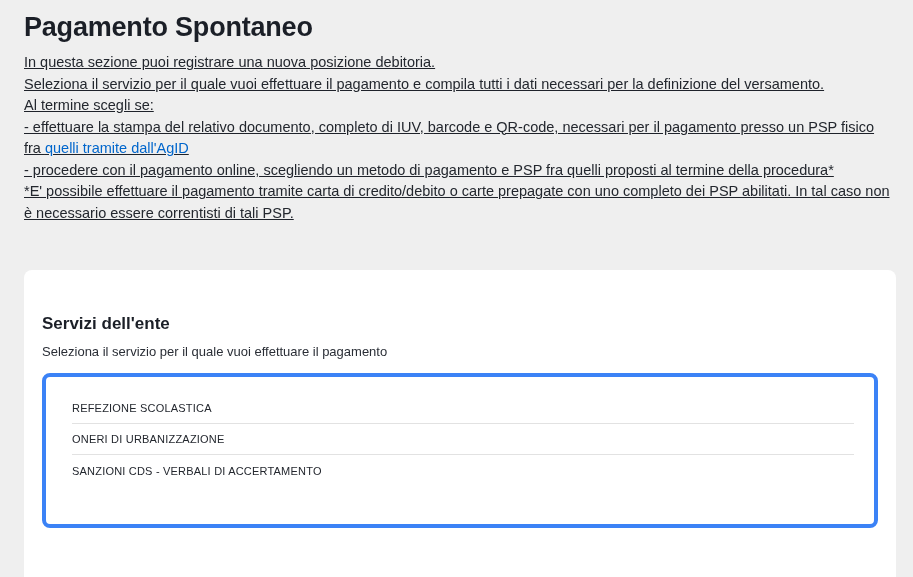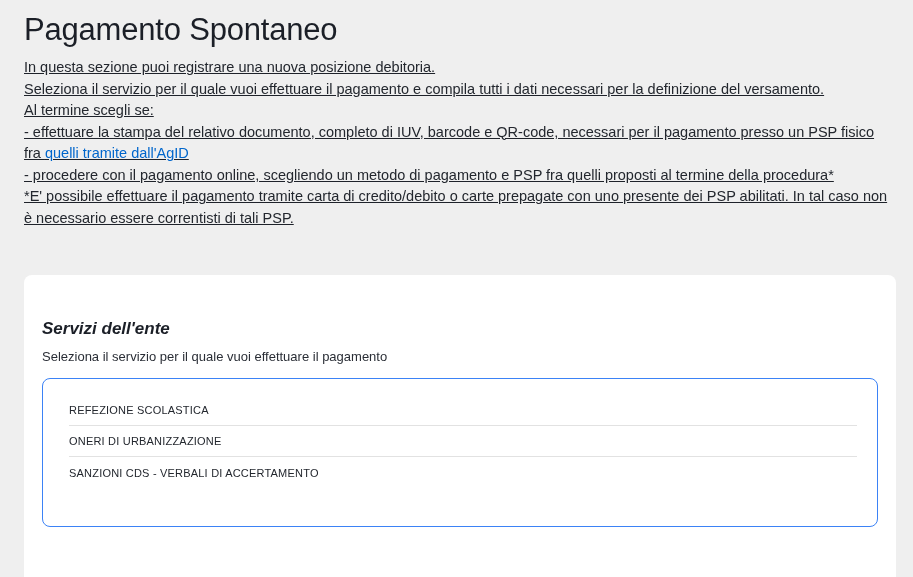--- a/index.html
+++ b/index.html
@@ -8,22 +8,22 @@
     width: 913px; height: 577px;
     overflow: hidden;
     background: #efefef;
     font-family: "Liberation Sans", "DejaVu Sans", sans-serif;
     color: #1e222a;
   }
   .page { padding-top: 12px; }
 
   .page-title {
     margin: 0 24px 9px 24px;
-    font-size: 31px;
-    font-weight: 400;
+    font-size: 27px;
+    font-weight: 700;
     color: #1b1f27;
     letter-spacing: -0.2px;
   }
 
   .intro { margin: 0 20px 0 24px; text-decoration: underline; }
   .intro p {
     margin: 0;
     font-size: 14.5px;
     line-height: 21.5px;
     color: #23272e;
@@ -40,30 +40,29 @@
     height: 340px; 
     background: #ffffff;
     border-radius: 8px;
     padding: 44px 18px 20px 18px;
   }
   .services-heading {
     margin: 0 0 10px 0;
     font-size: 17px;
     font-weight: 700;
     color: #1b1f27;
-    font-style: italic;
   }
   .services-subtitle {
     margin: 0 0 14px 0;
     font-size: 13px;
     color: #2a2e36;
   }
 
   .services-list {
-    border: 1px solid #3b82f6;
+    border: 4px solid #3b82f6;
     border-radius: 8px;
     padding: 16px 0 38px 0;
     background: #ffffff;
   }
   .service-item {
     height: 31px;
     display: flex;
     align-items: center;
     margin: 0 20px 0 26px;
     font-size: 11px;
@@ -81,21 +80,21 @@
 <div class="page">
 
   <h1 class="page-title">Pagamento Spontaneo</h1>
 
   <div class="intro">
     <p>In questa sezione puoi registrare una nuova posizione debitoria.</p>
     <p>Seleziona il servizio per il quale vuoi effettuare il pagamento e compila tutti i dati necessari per la definizione del versamento.</p>
     <p>Al termine scegli se:</p>
     <p><span>- effettuare la stampa del relativo documento, completo di IUV, barcode e QR-code, necessari per il pagamento presso un PSP fisico fra </span><a>quelli tramite dall'AgID</a></p>
     <p>- procedere con il pagamento online, scegliendo un metodo di pagamento e PSP fra quelli proposti al termine della procedura*</p>
-    <p>*E' possibile effettuare il pagamento tramite carta di credito/debito o carte prepagate con uno presente dei PSP abilitati. In tal caso non è necessario essere correntisti di tali PSP.</p>
+    <p>*E' possibile effettuare il pagamento tramite carta di credito/debito o carte prepagate con uno completo dei PSP abilitati. In tal caso non è necessario essere correntisti di tali PSP.</p>
   </div>
 
   <section class="services-card">
     <h2 class="services-heading">Servizi dell'ente</h2>
     <p class="services-subtitle">Seleziona il servizio per il quale vuoi effettuare il pagamento</p>
 
     <div class="services-list">
       <div class="service-item">REFEZIONE SCOLASTICA</div>
       <div class="service-item">ONERI DI URBANIZZAZIONE</div>
       <div class="service-item">SANZIONI CDS - VERBALI DI ACCERTAMENTO</div>

